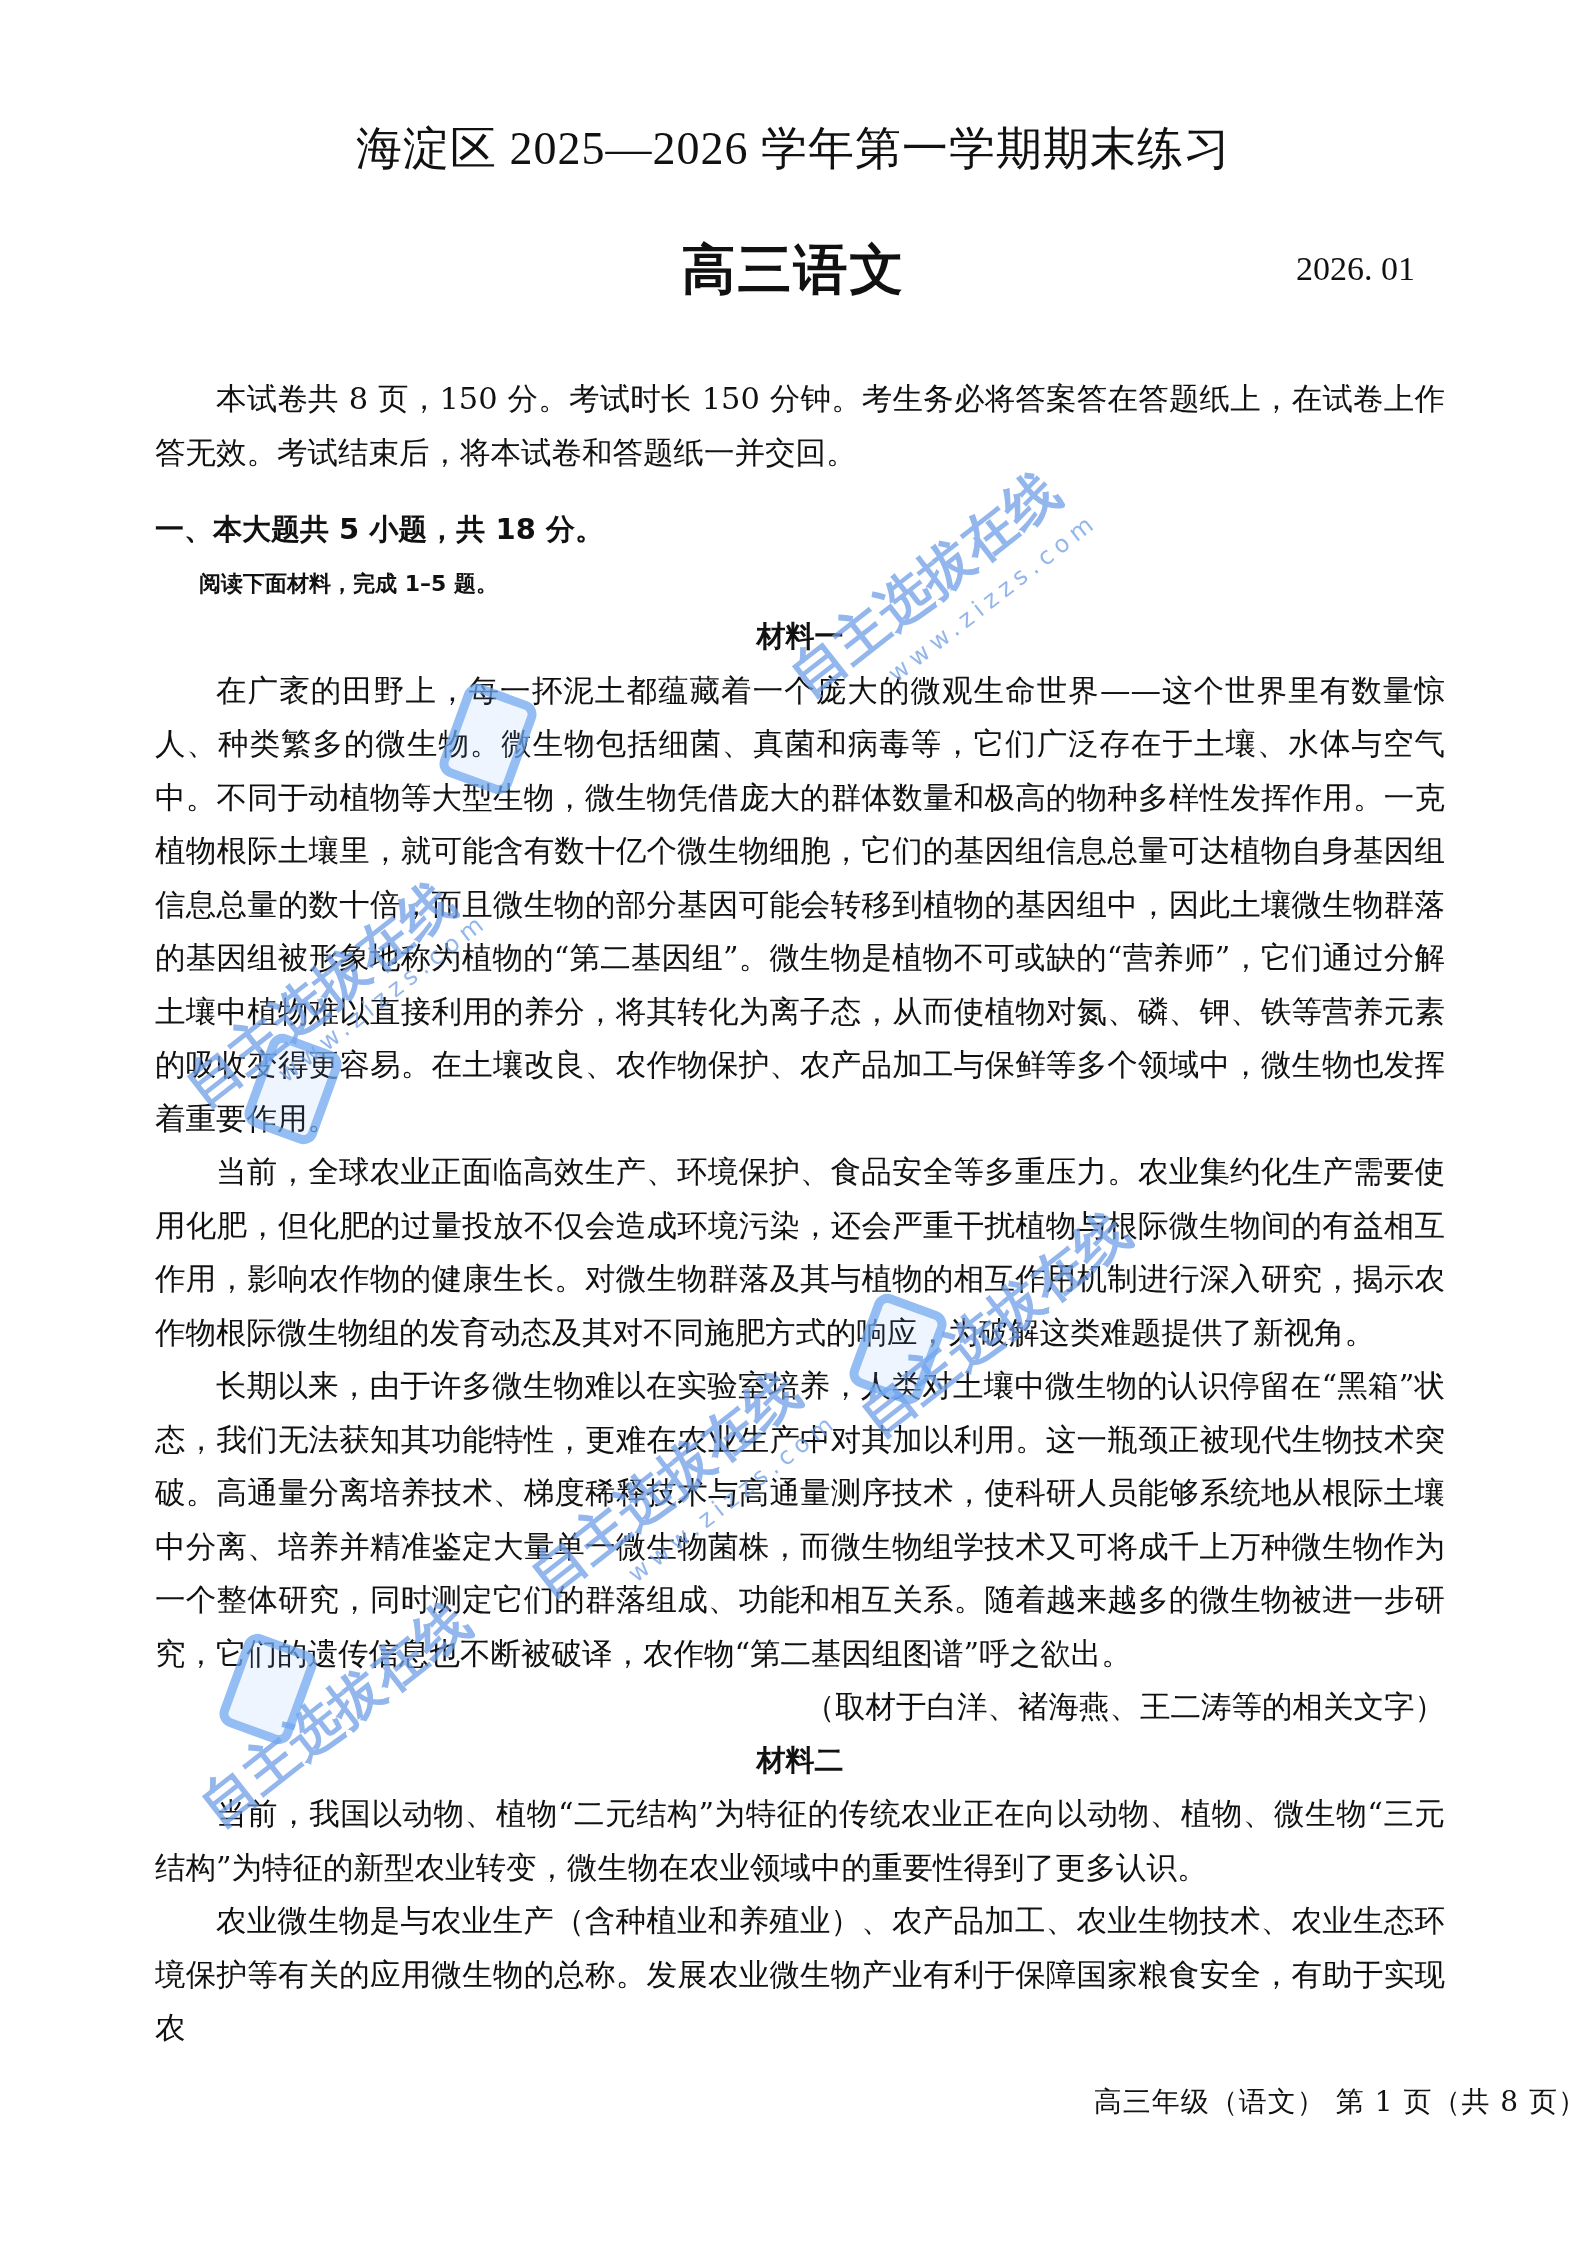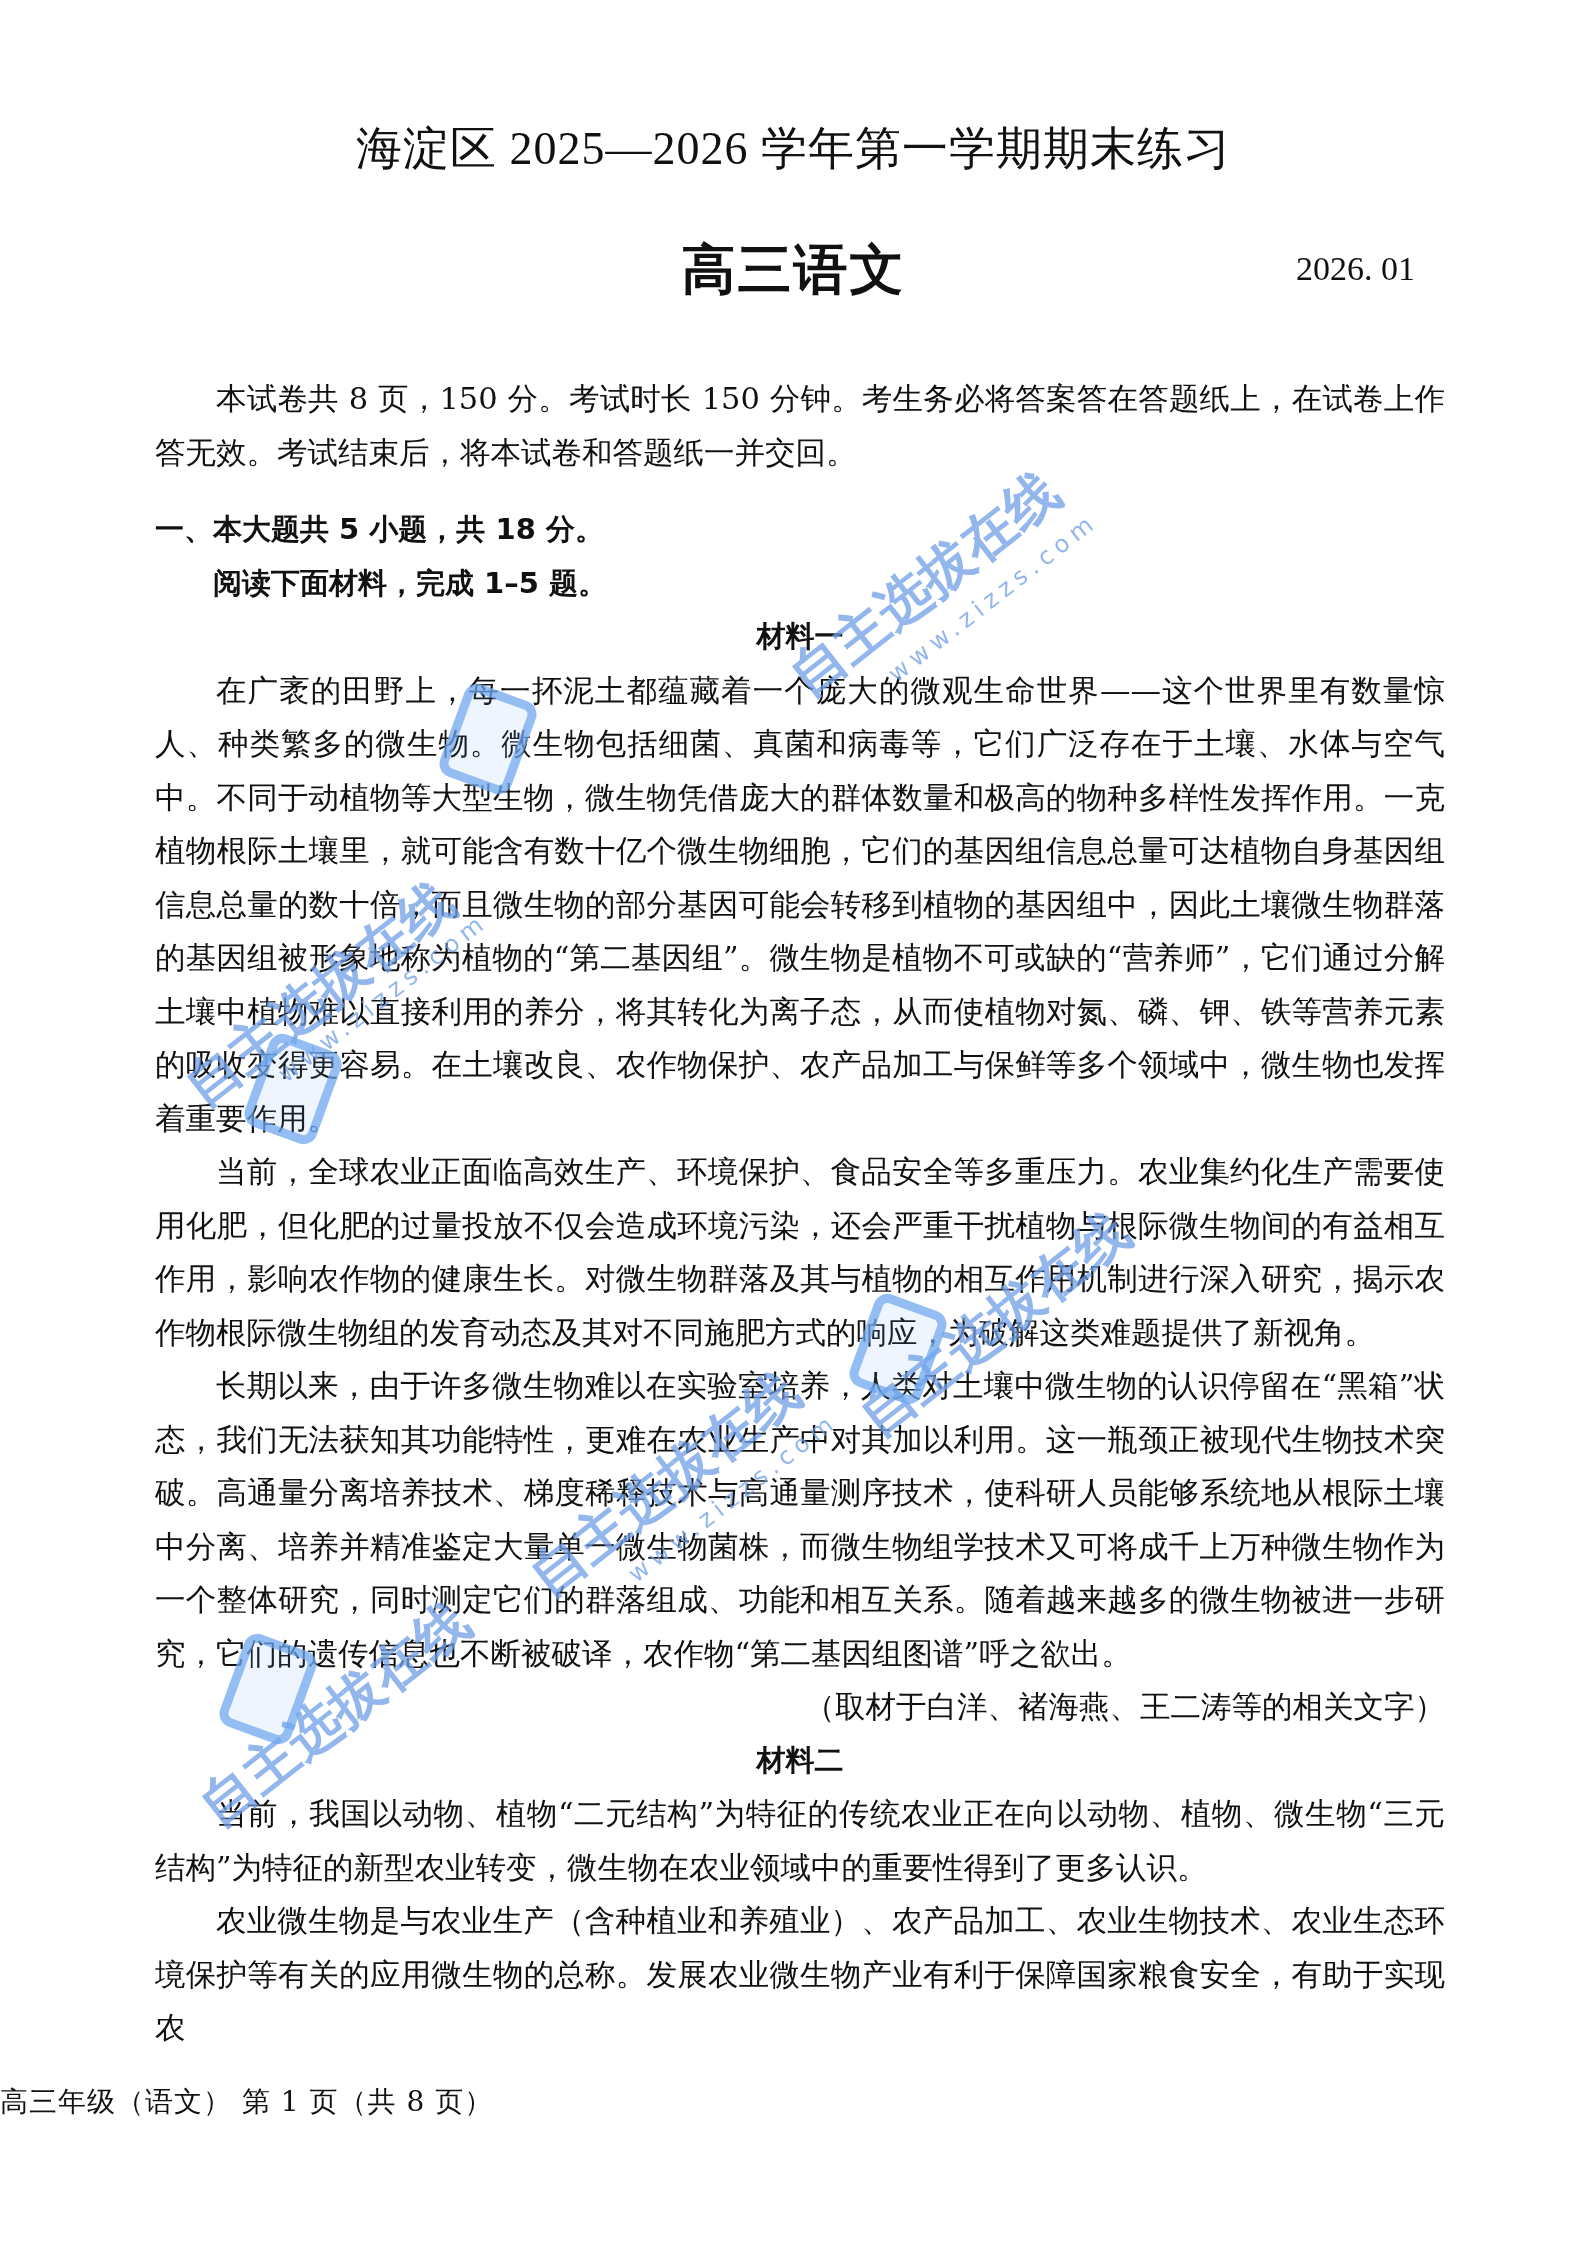--- a/index.html
+++ b/index.html
@@ -8,24 +8,24 @@
   .page { position: absolute; left: 0; top: 0; width: 1587px; height: 1717px; }
   .title-main { position: absolute; top: 118px; left: 0; width: 1587px; text-align: center;
                 font-size: 46px; letter-spacing: 1px; font-family: "Liberation Serif", "DejaVu Serif", serif; }
   .title-sub { position: absolute; top: 234px; left: 0; width: 1587px; text-align: center;
                font-size: 54px; font-weight: bold; letter-spacing: 2px; }
   .title-date { position: absolute; top: 250px; left: 1296px; font-size: 34px;
                 font-family: "Liberation Serif", serif; }
   .content { position: absolute; left: 155px; top: 372px; width: 1290px; font-size: 30.5px; line-height: 53.5px; }
   .para { margin: 0; text-indent: 2em; text-align: justify; }
   .section-head { margin: 24px 0 0 0; font-weight: bold; font-family: "DejaVu Sans", sans-serif; font-size: 29px; }
-  .instruction { margin: 0; text-indent: 2em; font-weight: bold; font-family: "DejaVu Sans", sans-serif; font-size: 29px; }
+  .instruction { margin: 0; text-indent: 2em; font-weight: bold; font-family: "DejaVu Sans", sans-serif; font-size: 22px; }
   .material-title { margin: 0; text-align: center; font-weight: bold; font-family: Liberation Serif, serif; font-size: 29px; }
   .source { margin: 0; text-align: right; }
-  .footer { position: absolute; top: 2083px; left: 0; width: 1587px; text-align: left; font-size: 28px; letter-spacing: 1px; }
+  .footer { position: absolute; top: 2083px; left: 0; width: 1587px; text-align: right; font-size: 28px; letter-spacing: 1px; }
   .watermark { position: absolute; pointer-events: none; opacity: 0.75; }
   .wm-text { color: #6f9ee6; font-size: 54px; font-weight: bold; font-family: "DejaVu Sans", sans-serif;
              transform: rotate(-38deg); transform-origin: left bottom; white-space: nowrap; }
   .wm-url { color: #6f9ee6; font-size: 24px; font-family: "DejaVu Sans", sans-serif; transform: rotate(-38deg);
             transform-origin: left bottom; white-space: nowrap; letter-spacing: 6px; }
   .wm-logo { width: 58px; height: 80px; border: 9px solid #6fa8f0; border-radius: 14px; background: rgba(111,168,240,0.15);
              transform: rotate(20deg); }
 </style>
 </head>
 <body>

